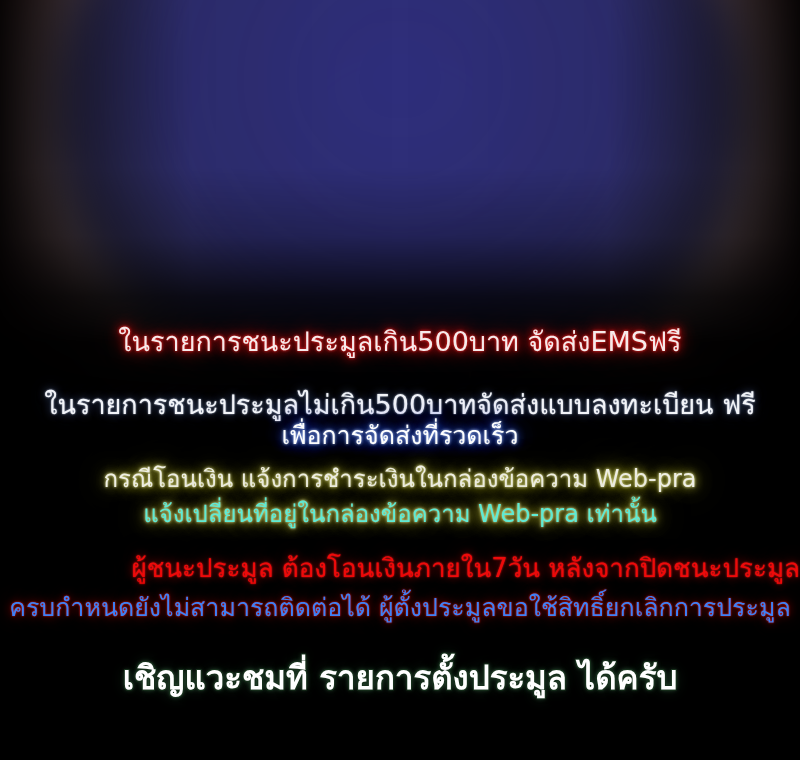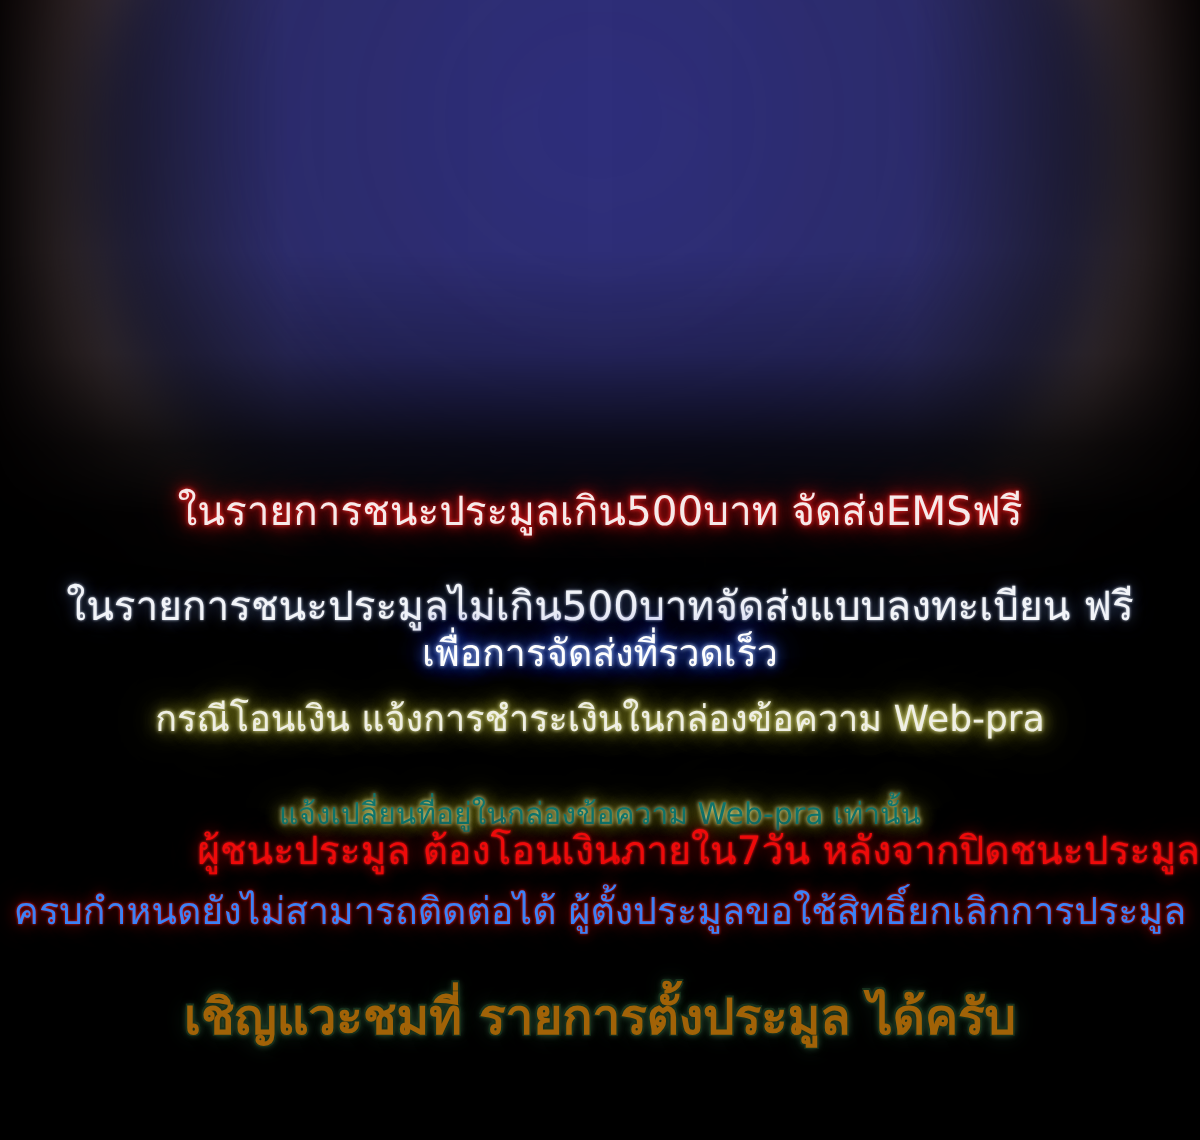--- a/index.html
+++ b/index.html
@@ -177,23 +177,23 @@
     top: 467px;
     font-size: 24px;
     color: #efefe4;
     text-shadow:
       0 0 3px #ffffb0,
       0 0 10px #d8d83a,
       0 0 21px #9d9d18,
       0 0 36px #5a5a0c;
   }
   .l5 {
-    top: 532px;
-    font-size: 20px;
-    color: #0f766e;
+    top: 502px;
+    font-size: 24px;
+    color: #5eead4;
     text-shadow:
       0 0 3px #ffffb0,
       0 0 10px #d8d83a,
       0 0 21px #9d9d18,
       0 0 36px #5a5a0c;
   }
 
   
   .l6 {
     top: 555px;
@@ -213,21 +213,21 @@
       0 0 2px #ff1a1a,
       0 0 10px #8e0606,
       0 0 22px #4d0303;
   }
 
   
   .l8 {
     top: 661px;
     font-size: 33px;
     font-weight: bold;
-    color: #a16207;
+    color: #ffffff;
     text-shadow:
       -1px -1px 0 #17301c,
        1px -1px 0 #17301c,
       -1px  1px 0 #17301c,
        1px  1px 0 #17301c,
        0 0 5px rgba(120,200,140,0.45),
        0 0 14px rgba(40,90,55,0.5);
   }
 </style>
 </head>

